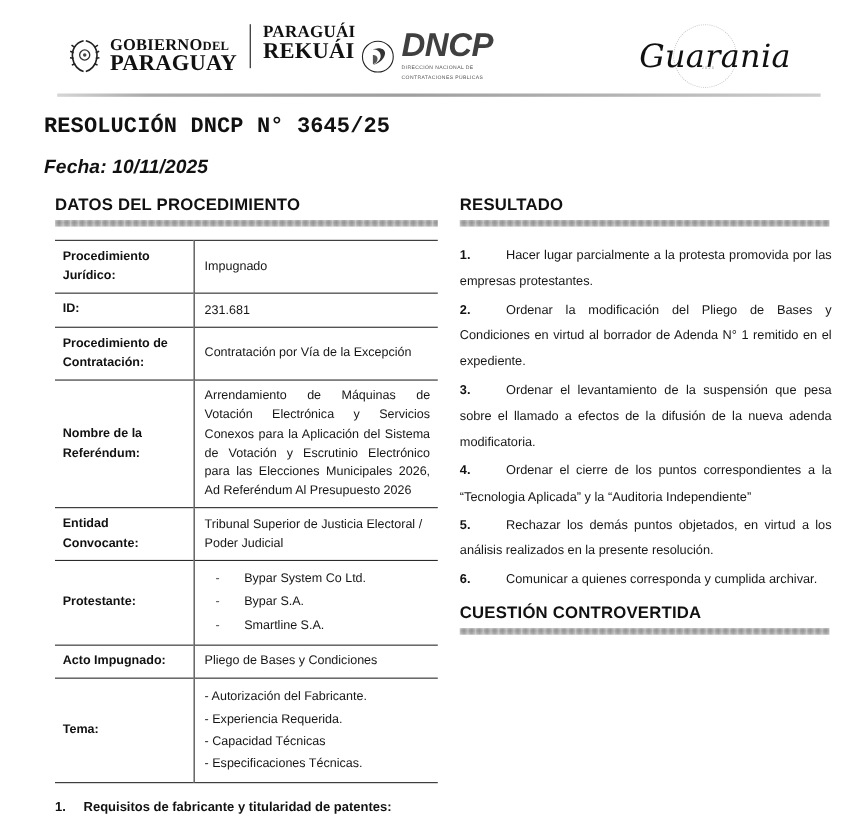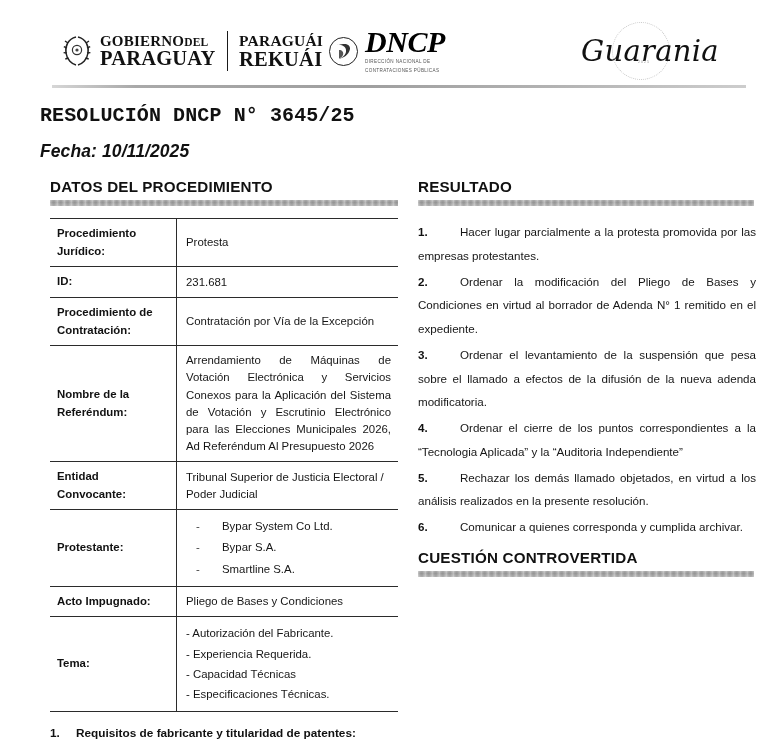--- a/index.html
+++ b/index.html
@@ -16,21 +16,20 @@
     position: relative;
   }
 
   
   .header {
     height: 92px;
     position: relative;
   }
   .header-inner {
     display: flex;
-    align-items: center;
     padding: 22px 40px 0 62px;
     gap: 0;
   }
   .gov-block {
     display: flex;
     align-items: center;
     gap: 8px;
   }
   .crest {
     width: 30px;
@@ -81,26 +80,26 @@
     border: 1.6px solid #222;
     border-radius: 50%;
     position: relative;
     margin-right: 7px;
     flex: none;
     overflow: hidden;
   }
   .dncp-circle svg { display:block; }
   .dncp-text-wrap { line-height: 1; }
   .dncp-word {
-    font-family: Liberation Serif, serif;
+    font-family: Liberation Sans, sans-serif;
     font-size: 30px;
     font-weight: bold;
     font-style: italic;
     letter-spacing: -0.5px;
-    color: #000000;
+    color: #404040;
   }
   .dncp-sub {
     font-size: 4.6px;
     letter-spacing: .35px;
     color: #555;
     margin-top: 2px;
     line-height: 1.5;
     filter: blur(0.25px);
   }
   .guarania {
@@ -340,21 +339,21 @@
 <div class="columns">
 
   <div class="col-left">
     <div class="section-head">DATOS DEL PROCEDIMIENTO</div>
     <div class="section-bar"></div>
 
     <table class="data">
       <tbody>
           <tr>
             <th>Procedimiento Jurídico:</th>
-            <td>Protesta</td>
+            <td>Impugnado</td>
           </tr>
           <tr>
             <th>ID:</th>
             <td>231.681</td>
           </tr>
           <tr>
             <th>Procedimiento de Contratación:</th>
             <td>Contratación por Vía de la Excepción</td>
           </tr>
           <tr>
@@ -396,21 +395,21 @@
 
   <div class="col-right">
     <div class="section-head">RESULTADO</div>
     <div class="section-bar narrow"></div>
 
     <ol class="result-list">
         <li><span class="num">1.</span><span>Hacer lugar parcialmente a la protesta promovida por las empresas protestantes.</span></li>
         <li><span class="num">2.</span><span>Ordenar la modificación del Pliego de Bases y Condiciones en virtud al borrador de Adenda N° 1 remitido en el expediente.</span></li>
         <li><span class="num">3.</span><span>Ordenar el levantamiento de la suspensión que pesa sobre el llamado a efectos de la difusión de la nueva adenda modificatoria.</span></li>
         <li><span class="num">4.</span><span>Ordenar el cierre de los puntos correspondientes a la “Tecnologia Aplicada” y la “Auditoria Independiente”</span></li>
-        <li><span class="num">5.</span><span>Rechazar los demás llamado objetados, en virtud a los análisis realizados en la presente resolución.</span></li>
+        <li><span class="num">5.</span><span>Rechazar los demás puntos objetados, en virtud a los análisis realizados en la presente resolución.</span></li>
         <li><span class="num">6.</span><span>Comunicar a quienes corresponda y cumplida archivar.</span></li>
       </ol>
 
     <div class="sub-head">CUESTIÓN CONTROVERTIDA</div>
     <div class="section-bar narrow"></div>
   </div>
 
 </div>
 
 <div class="footer-item">

